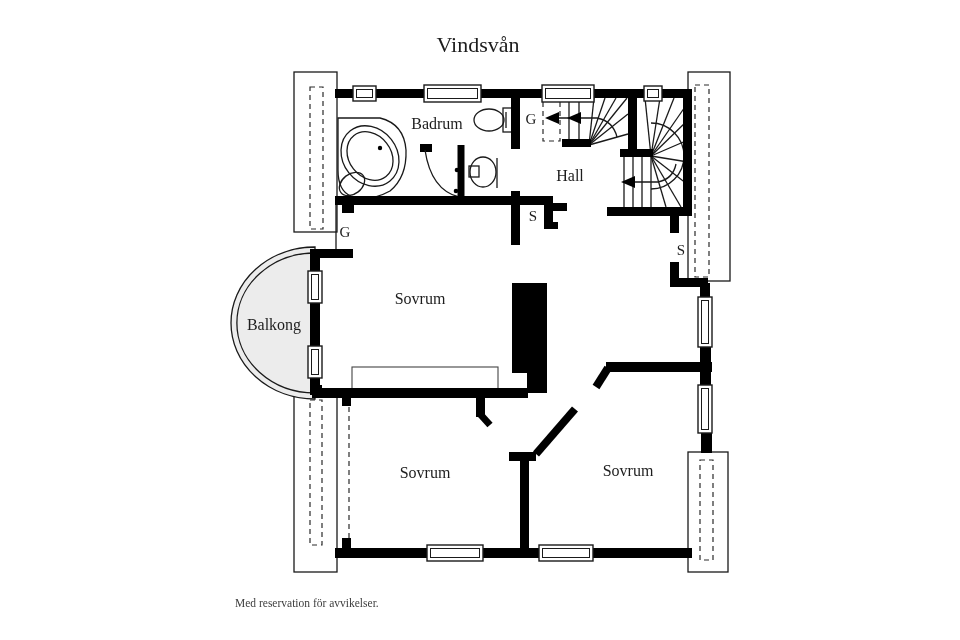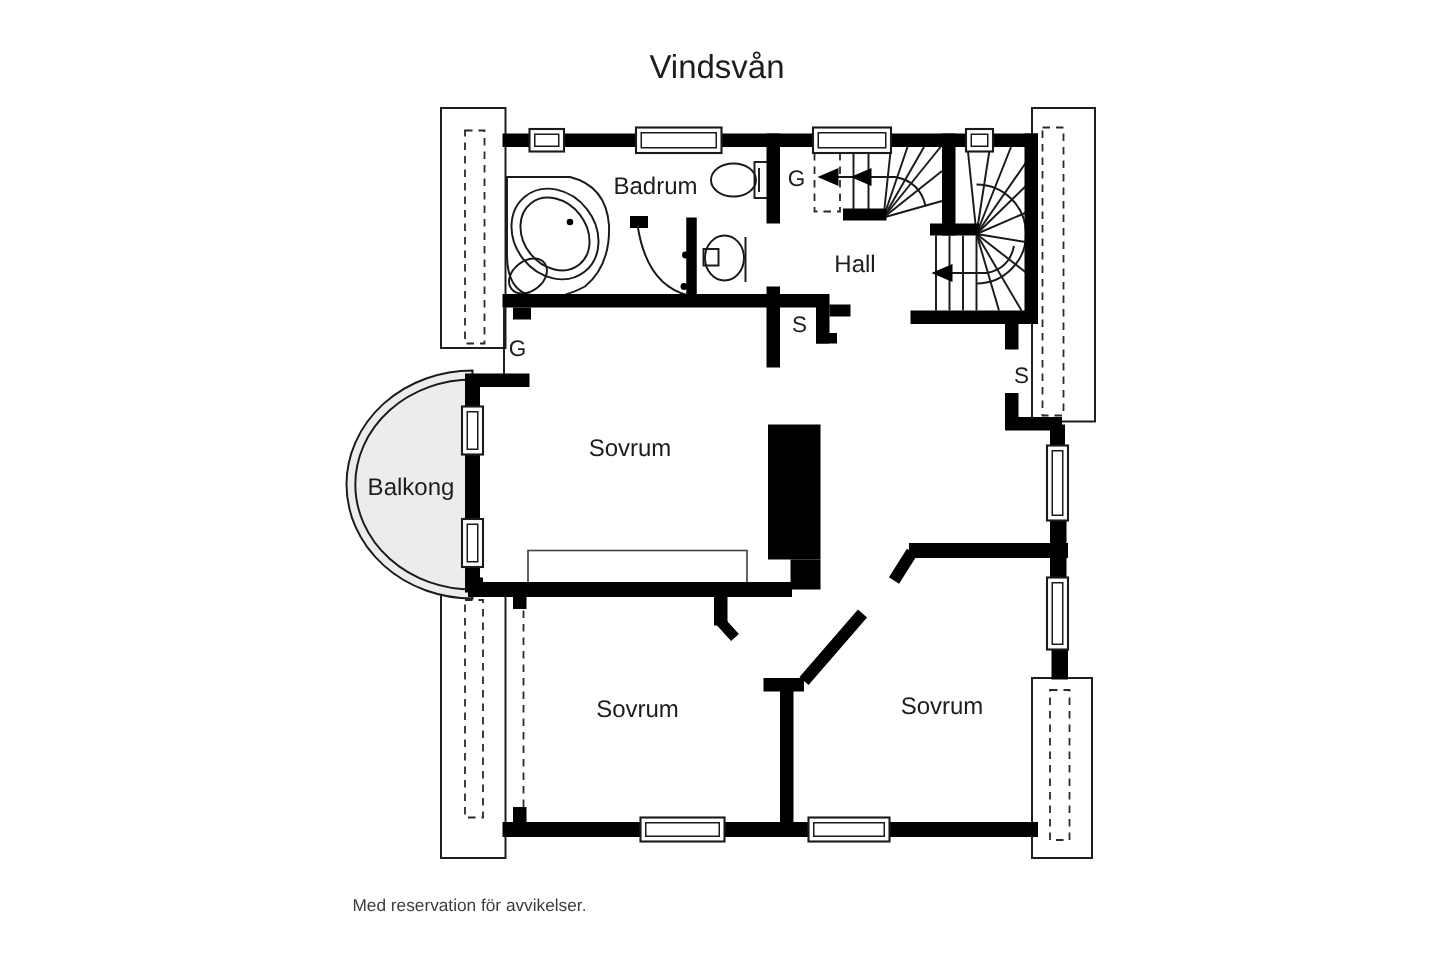--- a/index.html
+++ b/index.html
@@ -1,17 +1,17 @@
 <!DOCTYPE html>
 <html><head>
 <meta charset="utf-8">
 <style>
   html,body{margin:0;padding:0;background:#ffffff;}
   .canvas{position:relative;width:960px;height:640px;background:#ffffff;overflow:hidden;
-          font-family:Liberation Sans, sans-serif;}
+          font-family:Liberation Serif, serif;}
   svg{position:absolute;left:0;top:0;}
   .thin{fill:none;stroke:#1a1a1a;stroke-width:1.3;}
   .thin2{fill:none;stroke:#444;stroke-width:1.1;}
   .dash{fill:none;stroke:#2a2a2a;stroke-width:1.2;stroke-dasharray:5 4;}
   .wsym{fill:#ffffff;stroke:#1a1a1a;stroke-width:1.4;}
   .wsym-in{fill:none;stroke:#1a1a1a;stroke-width:1;}
   .arrow{fill:#000;stroke:none;}
   .thickline7{fill:none;stroke:#000;stroke-width:7;}
   .lbl{font-size:16px;}
   .lbl-s{font-size:15px;}

